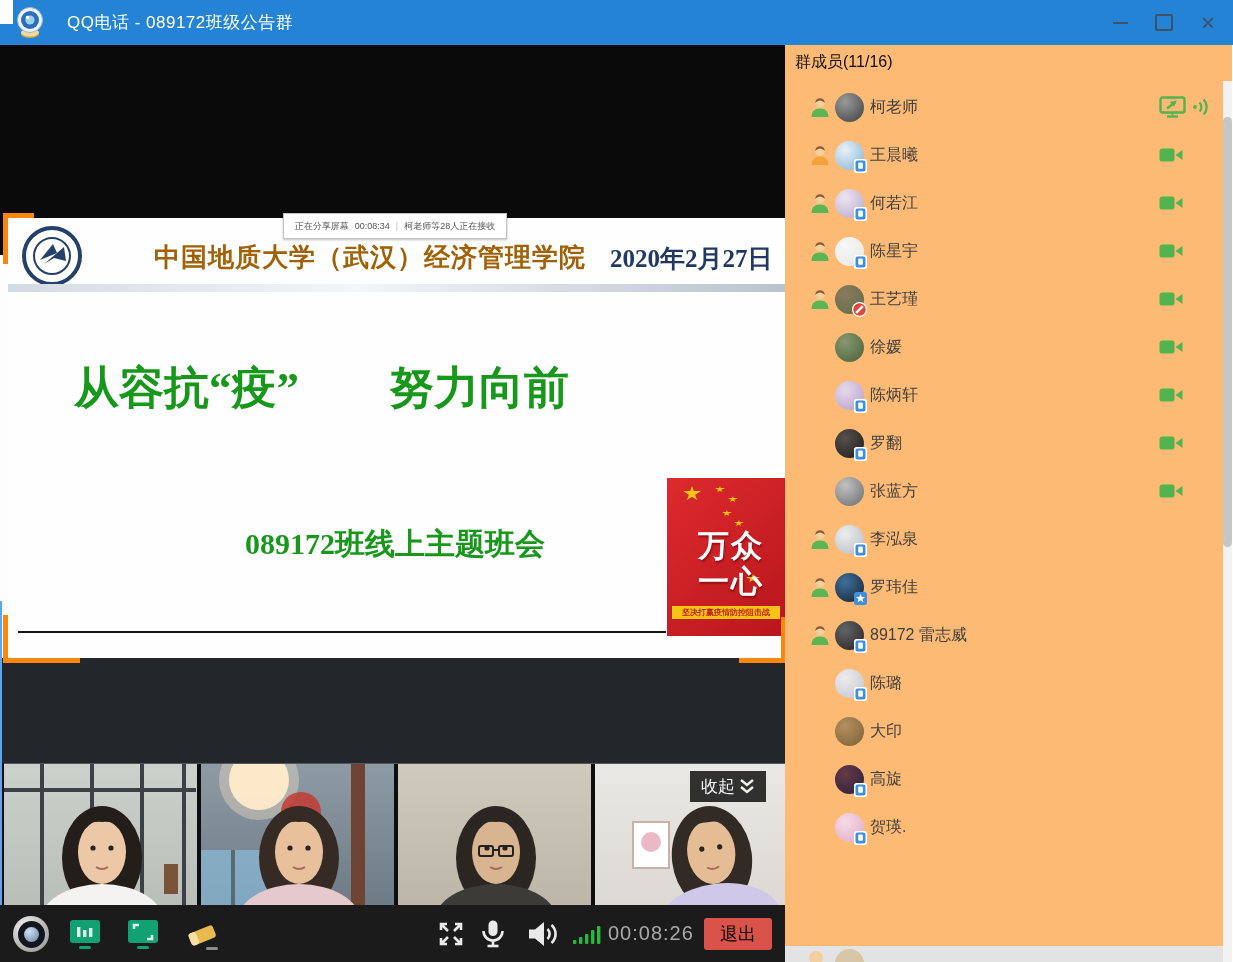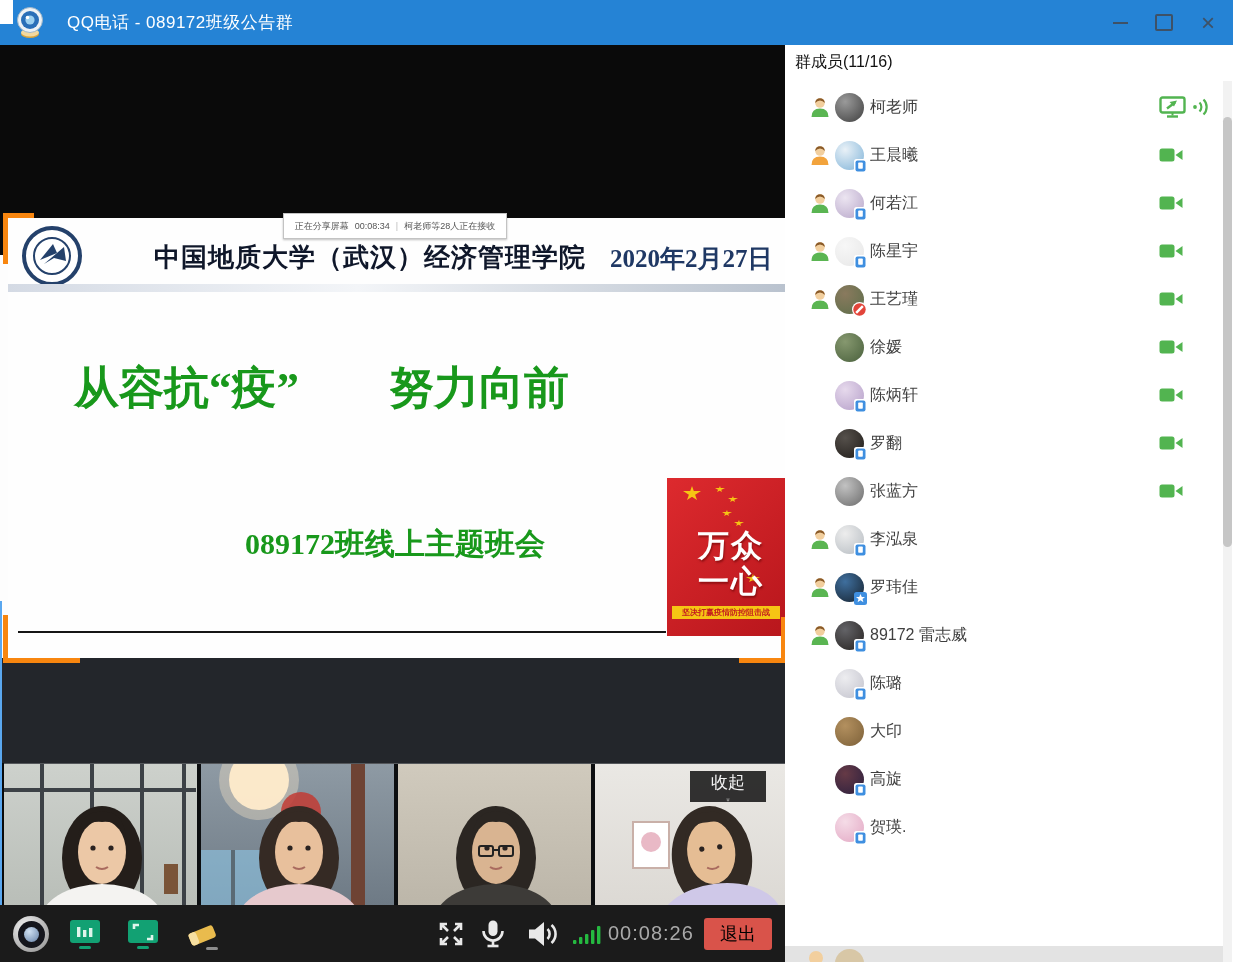--- a/index.html
+++ b/index.html
@@ -18,21 +18,21 @@
   
   .stage{position:absolute;left:0;top:45px;width:785px;height:917px;background:#0a0a0a;}
   .mid-bg{position:absolute;left:0;top:613px;width:785px;height:105px;background:#23262b;}
   .edge-blue{position:absolute;left:0;top:556px;width:2px;height:340px;background:#5aa7ef;}
   .edge-white{position:absolute;left:0;top:210px;width:8px;height:403px;background:#fdfdfd;}
   
   .slide{position:absolute;left:8px;top:173px;width:777px;height:440px;background:#fefefe;}
   .slide-logo{position:absolute;left:14px;top:8px;width:52px;height:52px;border-radius:50%;
               border:4px solid #24416b;background:#fff;display:grid;place-items:center;}
   .school{position:absolute;left:146px;top:22px;font-family:"Liberation Serif","DejaVu Serif",serif;
-          font-size:26px;font-weight:bold;color:#0f172a;letter-spacing:1px;}
+          font-size:26px;font-weight:bold;color:#a16207;letter-spacing:1px;}
   .slide-date{position:absolute;left:602px;top:24px;font-family:"Liberation Serif","DejaVu Serif",serif;
           font-size:25px;font-weight:bold;color:#1f3864;}
   .hdr-band{position:absolute;left:0;top:66px;width:777px;height:8px;
           background:linear-gradient(90deg,#d4dae4,#f3f5f8 45%,#b9c2ce);}
   .slide-title{position:absolute;left:66px;top:140px;width:660px;font-family:"Liberation Serif","DejaVu Serif",serif;
           font-size:45px;font-weight:bold;color:#18981b;white-space:nowrap;}
   .slide-sub{position:absolute;left:237px;top:288px;font-family:"Liberation Serif","DejaVu Serif",serif;
           font-size:30px;font-weight:bold;color:#18981b;white-space:nowrap;margin-top:18px;}
   .slide-line{position:absolute;left:10px;top:413px;width:648px;height:2px;background:#151515;}
   
@@ -50,33 +50,33 @@
   
   .banner{position:absolute;left:283px;top:168px;width:222px;height:24px;background:#fff;
           border:1px solid #c3c3c3;box-shadow:0 1px 2px rgba(0,0,0,.25);display:flex;align-items:center;
           justify-content:center;gap:6px;font-size:9px;color:#555;white-space:nowrap;}
   .banner .bdiv{color:#bbb;}
   
   .strip{position:absolute;left:4px;top:718px;width:781px;height:142px;display:flex;gap:4px;
          background:#0c0e10;border-top:1px solid #54575b;}
   .thumb{width:193px;height:142px;position:relative;overflow:hidden;flex:0 0 auto;}
   .collapse{position:absolute;left:690px;top:726px;width:76px;height:31px;background:rgba(16,16,16,.85);
-         display:flex;align-items:center;justify-content:center;gap:4px;color:#f2f2f2;font-size:17px;cursor:pointer;flex-direction:column;}
+         display:flex;align-items:center;justify-content:center;gap:4px;color:#f2f2f2;font-size:17px;cursor:pointer;}
   
   .toolbar{position:absolute;left:0;top:860px;width:785px;height:57px;background:#1b1b1b;}
   .tbtn{position:absolute;top:10px;width:38px;height:38px;display:grid;place-items:center;cursor:pointer;}
   .lens-outer{width:36px;height:36px;border-radius:50%;background:radial-gradient(circle at 35% 30%,#f2f2f2,#b9b9b9 55%,#8c8c8c);display:grid;place-items:center;}
   .lens-mid{width:27px;height:27px;border-radius:50%;background:#15161d;display:grid;place-items:center;}
   .lens-core{width:15px;height:15px;border-radius:50%;background:radial-gradient(circle at 35% 30%,#cfe0f2,#8ba3c2 65%,#5f7a9e);}
   .timer{position:absolute;left:608px;top:0;height:57px;display:flex;align-items:center;
          color:#a9a9a9;font-size:20px;letter-spacing:1px;}
   .exit-btn{position:absolute;left:704px;top:13px;width:68px;height:32px;background:#d9534a;border-radius:3px;
          color:#000000;font-size:18px;display:grid;place-items:center;cursor:pointer;}
   
-  .panel{position:absolute;left:785px;top:45px;width:448px;height:917px;background:#ffffff;overflow:hidden;}
+  .panel{position:absolute;left:785px;top:45px;width:448px;height:917px;background:#fdba74;overflow:hidden;}
   .phead{position:absolute;left:10px;top:7px;font-size:16px;color:#111;}
   .mlist{position:absolute;left:0;top:38px;width:448px;}
   .mrow{position:relative;height:48px;display:flex;align-items:center;padding-left:24px;box-sizing:border-box;}
   .mstatus{width:22px;height:22px;flex:0 0 auto;margin-right:4px;}
   .mavatar{width:29px;height:29px;border-radius:50%;flex:0 0 auto;position:relative;}
   .mbadge{position:absolute;right:-3px;bottom:-3px;line-height:0;}
   .mname{margin-left:6px;font-size:16px;color:#404040;white-space:nowrap;}
   .mright{position:absolute;left:374px;top:0;height:48px;display:flex;align-items:center;gap:6px;}
   .partrow{position:absolute;left:0;bottom:0;width:438px;height:16px;background:#e3e3e3;}
   .partrow .pav{position:absolute;left:50px;top:3px;width:29px;height:29px;border-radius:50%;background:#d8c7a6;}

